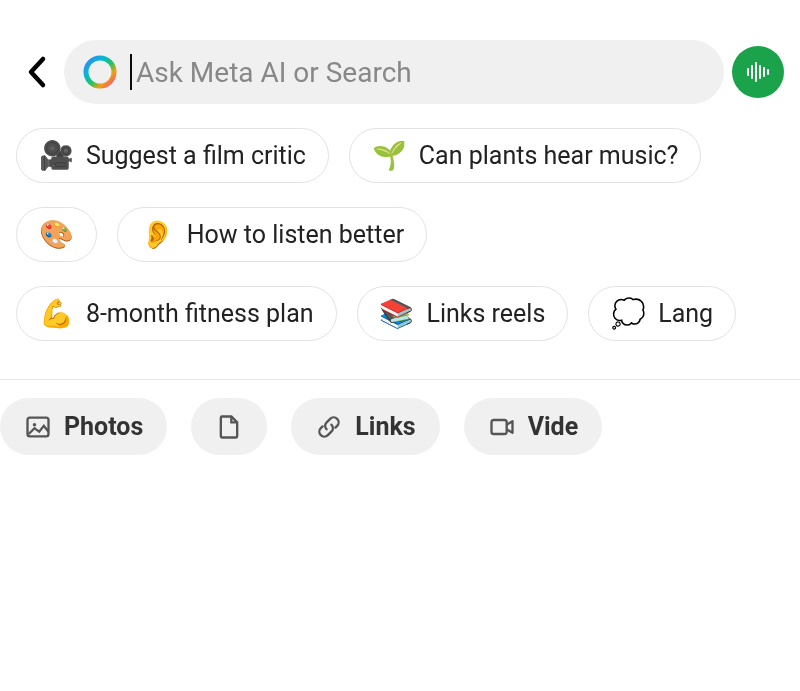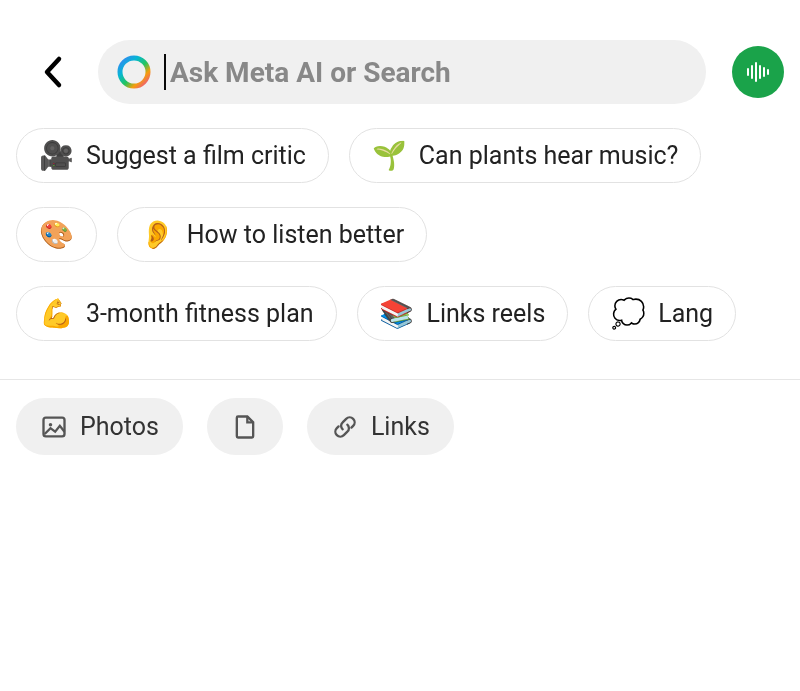--- a/index.html
+++ b/index.html
@@ -6,23 +6,22 @@
     body {
       font-family: -apple-system, BlinkMacSystemFont, "Segoe UI", Roboto, Helvetica, Arial, sans-serif;
       background: #fff;
       width: 800px;
       height: 691px;
       overflow: hidden;
     }
     .header {
       display: flex;
       align-items: center;
-      padding: 40px 16px 24px 32px;
-      gap: 26px;
-      font-weight: bold;
+      padding: 40px 16px 24px 16px;
+      gap: 8px;
     }
     .back-btn {
       width: 40px;
       height: 40px;
       display: flex;
       align-items: center;
       justify-content: center;
       cursor: pointer;
       flex-shrink: 0;
     }
@@ -99,23 +98,24 @@
       line-height: 1;
     }
     .divider {
       height: 1px;
       background: #e6e6e6;
       width: 100%;
     }
     .filters {
       display: flex;
       gap: 24px;
-      padding: 18px 16px;
+      padding: 18px 0;
       white-space: nowrap;
       overflow: hidden;
+      font-weight: bold;
     }
     .filter-chip {
       background: #f0f0f0;
       border-radius: 30px;
       padding: 14px 24px;
       display: flex;
       align-items: center;
       gap: 12px;
       font-size: 25px;
       color: #333;
@@ -183,21 +183,21 @@
       <span class="emoji">🎨</span>
     </div>
     <div class="chip">
       <span class="emoji">👂</span>
       <span>How to listen better</span>
     </div>
   </div>
   <div class="sugg-row">
     <div class="chip">
       <span class="emoji">💪</span>
-      <span>3-month fitness plan</span>
+      <span>8-month fitness plan</span>
     </div>
     <div class="chip">
       <span class="emoji">📚</span>
       <span>Links reels</span>
     </div>
     <div class="chip">
       <span class="emoji">💭</span>
       <span>Lang</span>
     </div>
   </div>
@@ -220,13 +220,20 @@
       <path d="M14 3 V8 H19" stroke="#555" stroke-width="2"></path>
     </svg>
   </div>
   <div class="filter-chip">
     <svg class="filter-icon" viewBox="0 0 24 24" fill="none">
       <path d="M10 14 A4 4 0 0 1 10 8 L13 5 A4 4 0 0 1 19 11 L17.5 12.5" stroke="#555" stroke-width="2" stroke-linecap="round"></path>
       <path d="M14 10 A4 4 0 0 1 14 16 L11 19 A4 4 0 0 1 5 13 L6.5 11.5" stroke="#555" stroke-width="2" stroke-linecap="round"></path>
     </svg>
     <span>Links</span>
   </div>
+  <div class="filter-chip">
+    <svg class="filter-icon" viewBox="0 0 24 24" fill="none">
+      <rect x="3" y="6" width="13" height="12" rx="2" stroke="#555" stroke-width="2"></rect>
+      <path d="M16 10 L21 7 V17 L16 14" stroke="#555" stroke-width="2" stroke-linejoin="round"></path>
+    </svg>
+    <span>Vide</span>
+  </div>
 </div>
 
 </body></html>

